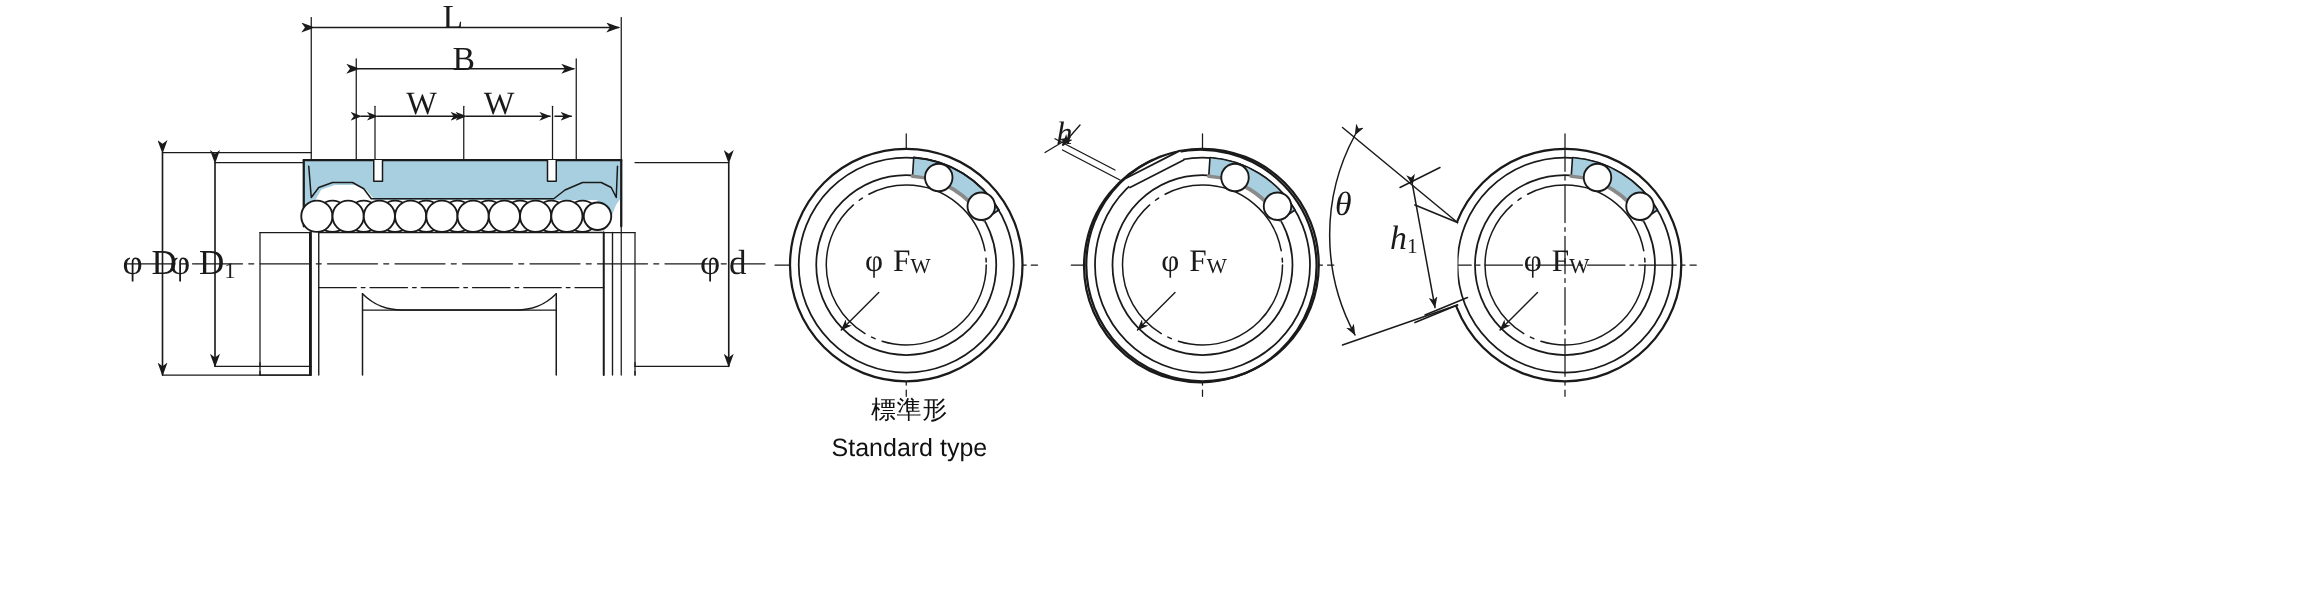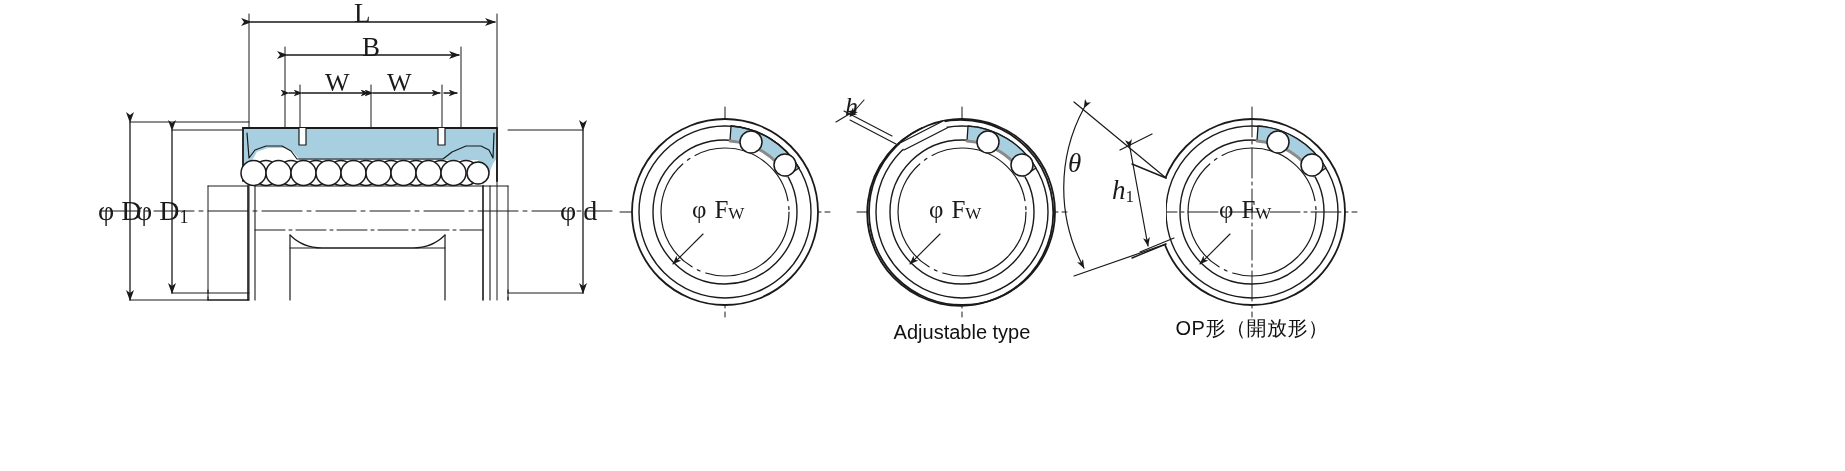--- a/index.html
+++ b/index.html
@@ -262,20 +262,22 @@
 <div style="position:absolute;left:845px;top:92px;font-size:26px;font-style:italic;">h</div>
 
 <div style="position:absolute;left:1219px;top:196px;font-size:25px;white-space:nowrap;">
   <span>φ</span><span style="margin-left:8px;">F</span><span style="font-size:17px;vertical-align:-1px;">W</span>
 </div>
 <div style="position:absolute;left:1068px;top:148px;font-size:27px;font-style:italic;">θ</div>
 <div style="position:absolute;left:1112px;top:175px;font-size:27px;font-style:italic;white-space:nowrap;">
   <span>h</span><span style="font-size:17px;vertical-align:-3px;font-style:normal;">1</span>
 </div>
 
+<div class="cap" style="left:640px;top:315px;width:175px;">
+  <span class="jp">標準形</span>
+  <span class="en">Standard type</span>
+</div>
 <div class="cap" style="left:862px;top:315px;width:200px;">
-  <span class="en">Adjustable type</span>
 </div>
 <div class="cap" style="left:1152px;top:315px;width:200px;">
-  <span class="jp">OP形（開放形）</span>
 </div>
 
 </div>
 
 </body></html>

